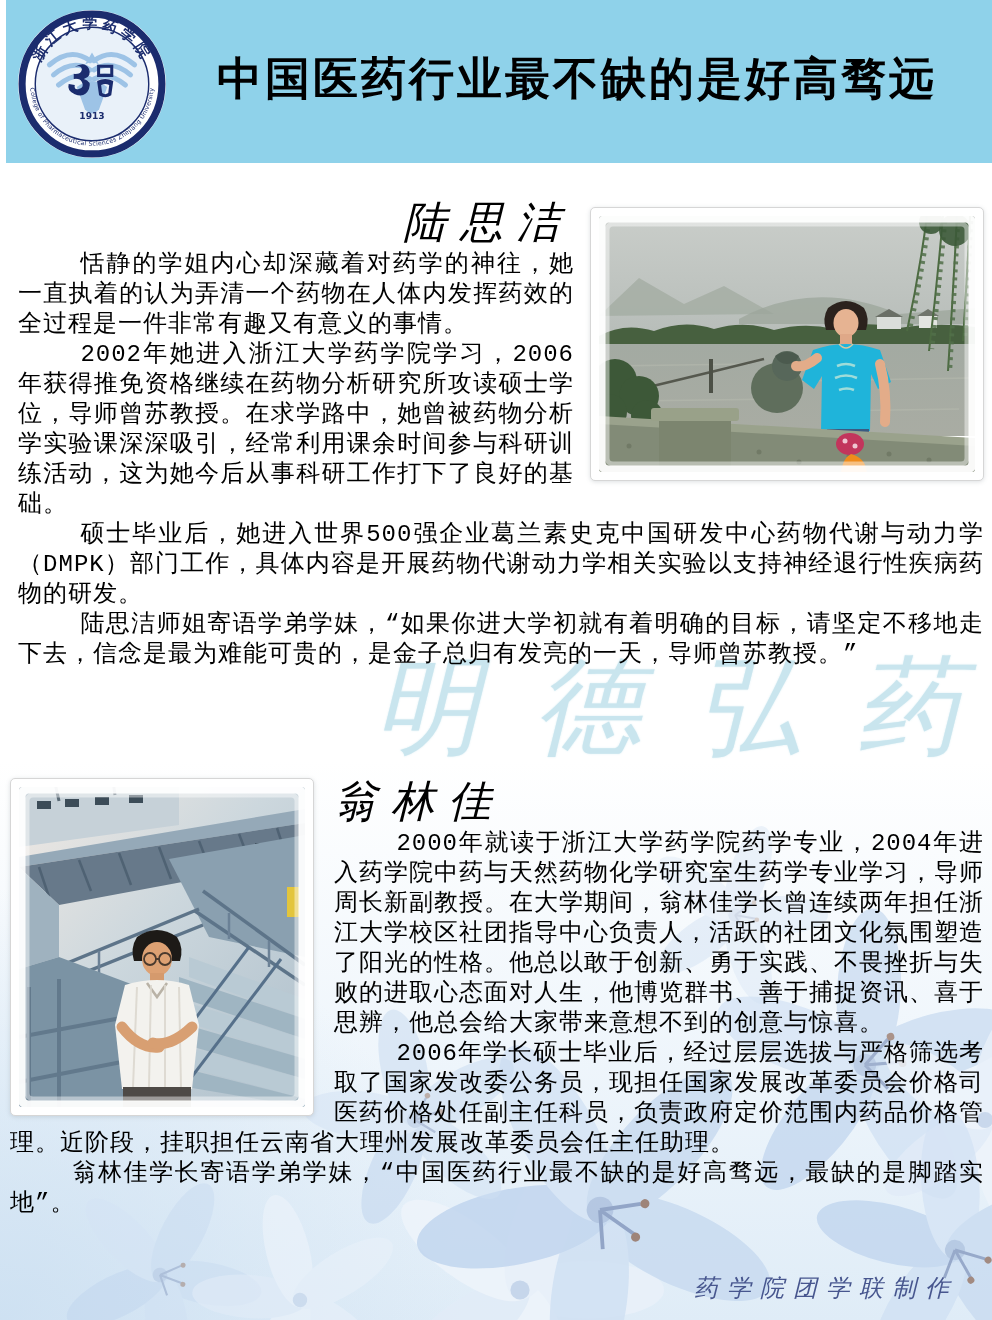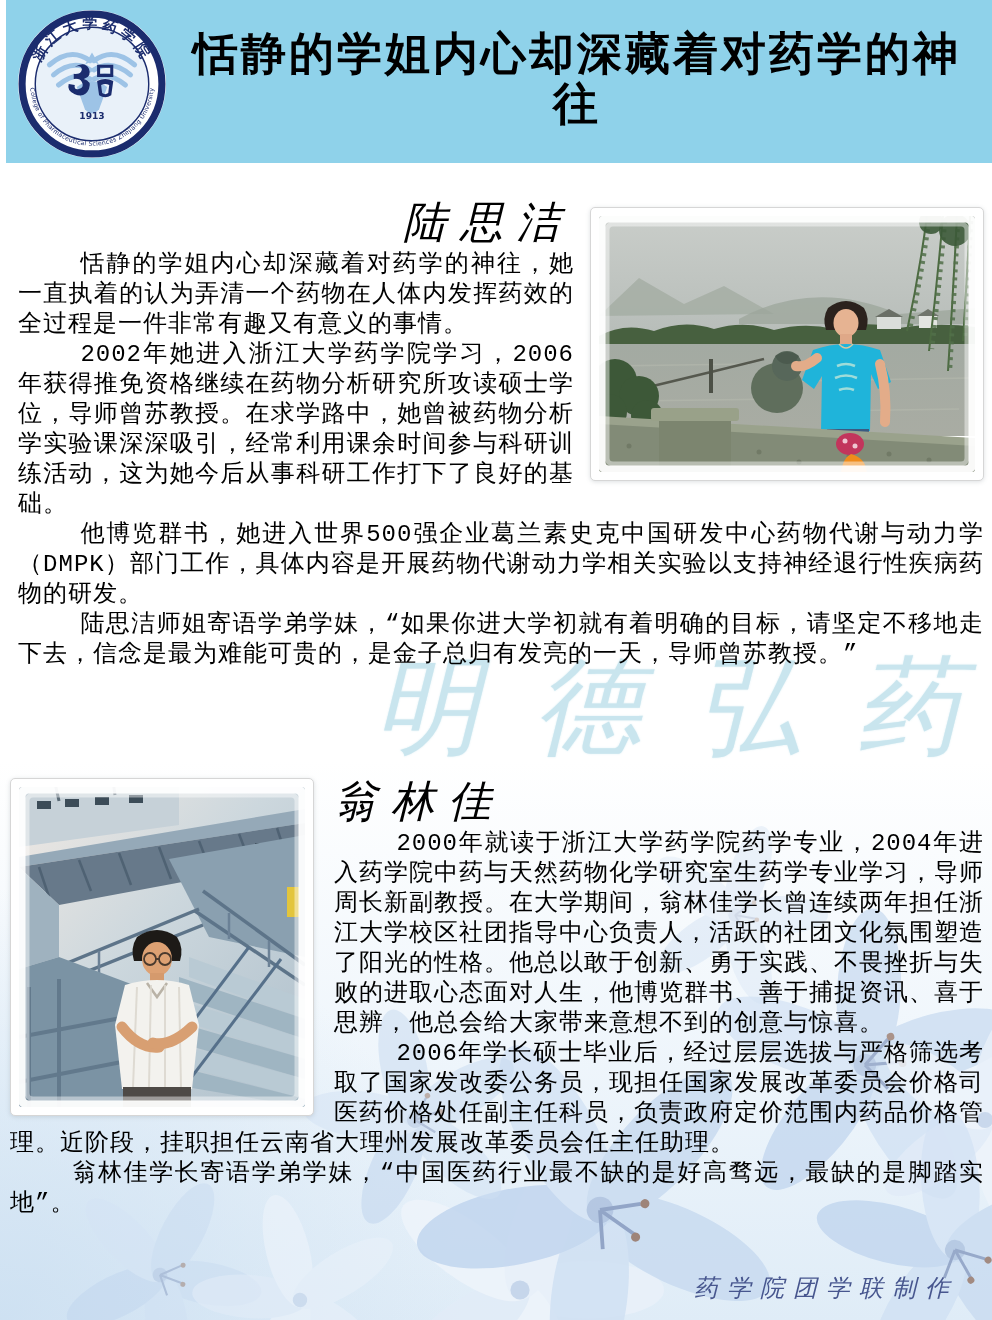--- a/index.html
+++ b/index.html
@@ -124,21 +124,21 @@
       <path d="M75,44 L82,56 L75,52 L68,56 Z" fill="#9dc3e6"></path>
       <path d="M60,78 Q75,66 90,78 L82,100 Q75,108 68,100 Z" fill="#9dc3e6"></path>
 
       <g fill="#1b2c6e">
         <path d="M58,58 q10,-6 14,2 q3,8 -5,10 q8,2 5,10 q-4,9 -14,5 q-8,-3 -6,-10 l6,1 q-1,5 4,4 q6,-2 3,-7 q-2,-4 -8,-3 l0,-5 q7,1 8,-4 q0,-5 -7,-3 z"></path>
         <path d="M80,56 h16 v12 h-16 z M83,59 v6 h10 v-6 z"></path>
         <path d="M80,72 q8,-4 16,0 l-2,14 q-6,4 -12,0 z M84,76 l1,8 q3,2 6,0 l1,-8 q-4,-2 -8,0 z"></path>
       </g>
       <text x="75" y="110" font-size="9" fill="#1b2c6e" text-anchor="middle" font-weight="bold">1913</text>
     </svg>
-    <div class="title">恬静的学姐内心却深藏着对药学的神往</div>
+    <div class="title">中国医药行业最不缺的是好高骛远</div>
   </div>
 
   <div class="content">
 
     <section class="profile profile-1">
       <div class="photo-frame pf-right">
         <svg width="376" height="256" viewBox="0 0 376 256" aria-hidden="true">
           <defs>
             <linearGradient id="p1sky" x1="0" y1="0" x2="0" y2="1">
               <stop offset="0" stop-color="#c9cdc9"></stop>
@@ -221,21 +221,21 @@
           <path d="M252,238 q16,4 16,22 q-16,6 -26,-4 q2,-14 10,-18" fill="#ef8c1c"></path>
 
           <rect x="2" y="2" width="372" height="252" rx="8" fill="none" stroke="#ffffff" stroke-width="9" opacity="0.95"></rect>
           <rect x="8" y="8" width="360" height="240" rx="6" fill="none" stroke="#ffffff" stroke-width="5" opacity="0.45"></rect>
         </svg>
       </div>
 
       <h2 class="grad-name">陆思洁</h2>
       <p>恬静的学姐内心却深藏着对药学的神往，她一直执着的认为弄清一个药物在人体内发挥药效的全过程是一件非常有趣又有意义的事情。</p>
       <p>2002年她进入浙江大学药学院学习，2006年获得推免资格继续在药物分析研究所攻读硕士学位，导师曾苏教授。在求学路中，她曾被药物分析学实验课深深吸引，经常利用课余时间参与科研训练活动，这为她今后从事科研工作打下了良好的基础。</p>
-      <p>他博览群书，她进入世界500强企业葛兰素史克中国研发中心药物代谢与动力学（DMPK）部门工作，具体内容是开展药物代谢动力学相关实验以支持神经退行性疾病药物的研发。</p>
+      <p>硕士毕业后，她进入世界500强企业葛兰素史克中国研发中心药物代谢与动力学（DMPK）部门工作，具体内容是开展药物代谢动力学相关实验以支持神经退行性疾病药物的研发。</p>
       <p>陆思洁师姐寄语学弟学妹，“如果你进大学初就有着明确的目标，请坚定不移地走下去，信念是最为难能可贵的，是金子总归有发亮的一天，导师曾苏教授。”</p>
     </section>
 
     <section class="profile profile-2">
       <div class="photo-frame pf-left">
         <svg width="286" height="320" viewBox="0 0 286 320" aria-hidden="true">
           <defs>
             <linearGradient id="p2bg" x1="0" y1="0" x2="1" y2="1">
               <stop offset="0" stop-color="#f0e9e3"></stop>
                 <stop offset="0.45" stop-color="#ccd7dd"></stop>

